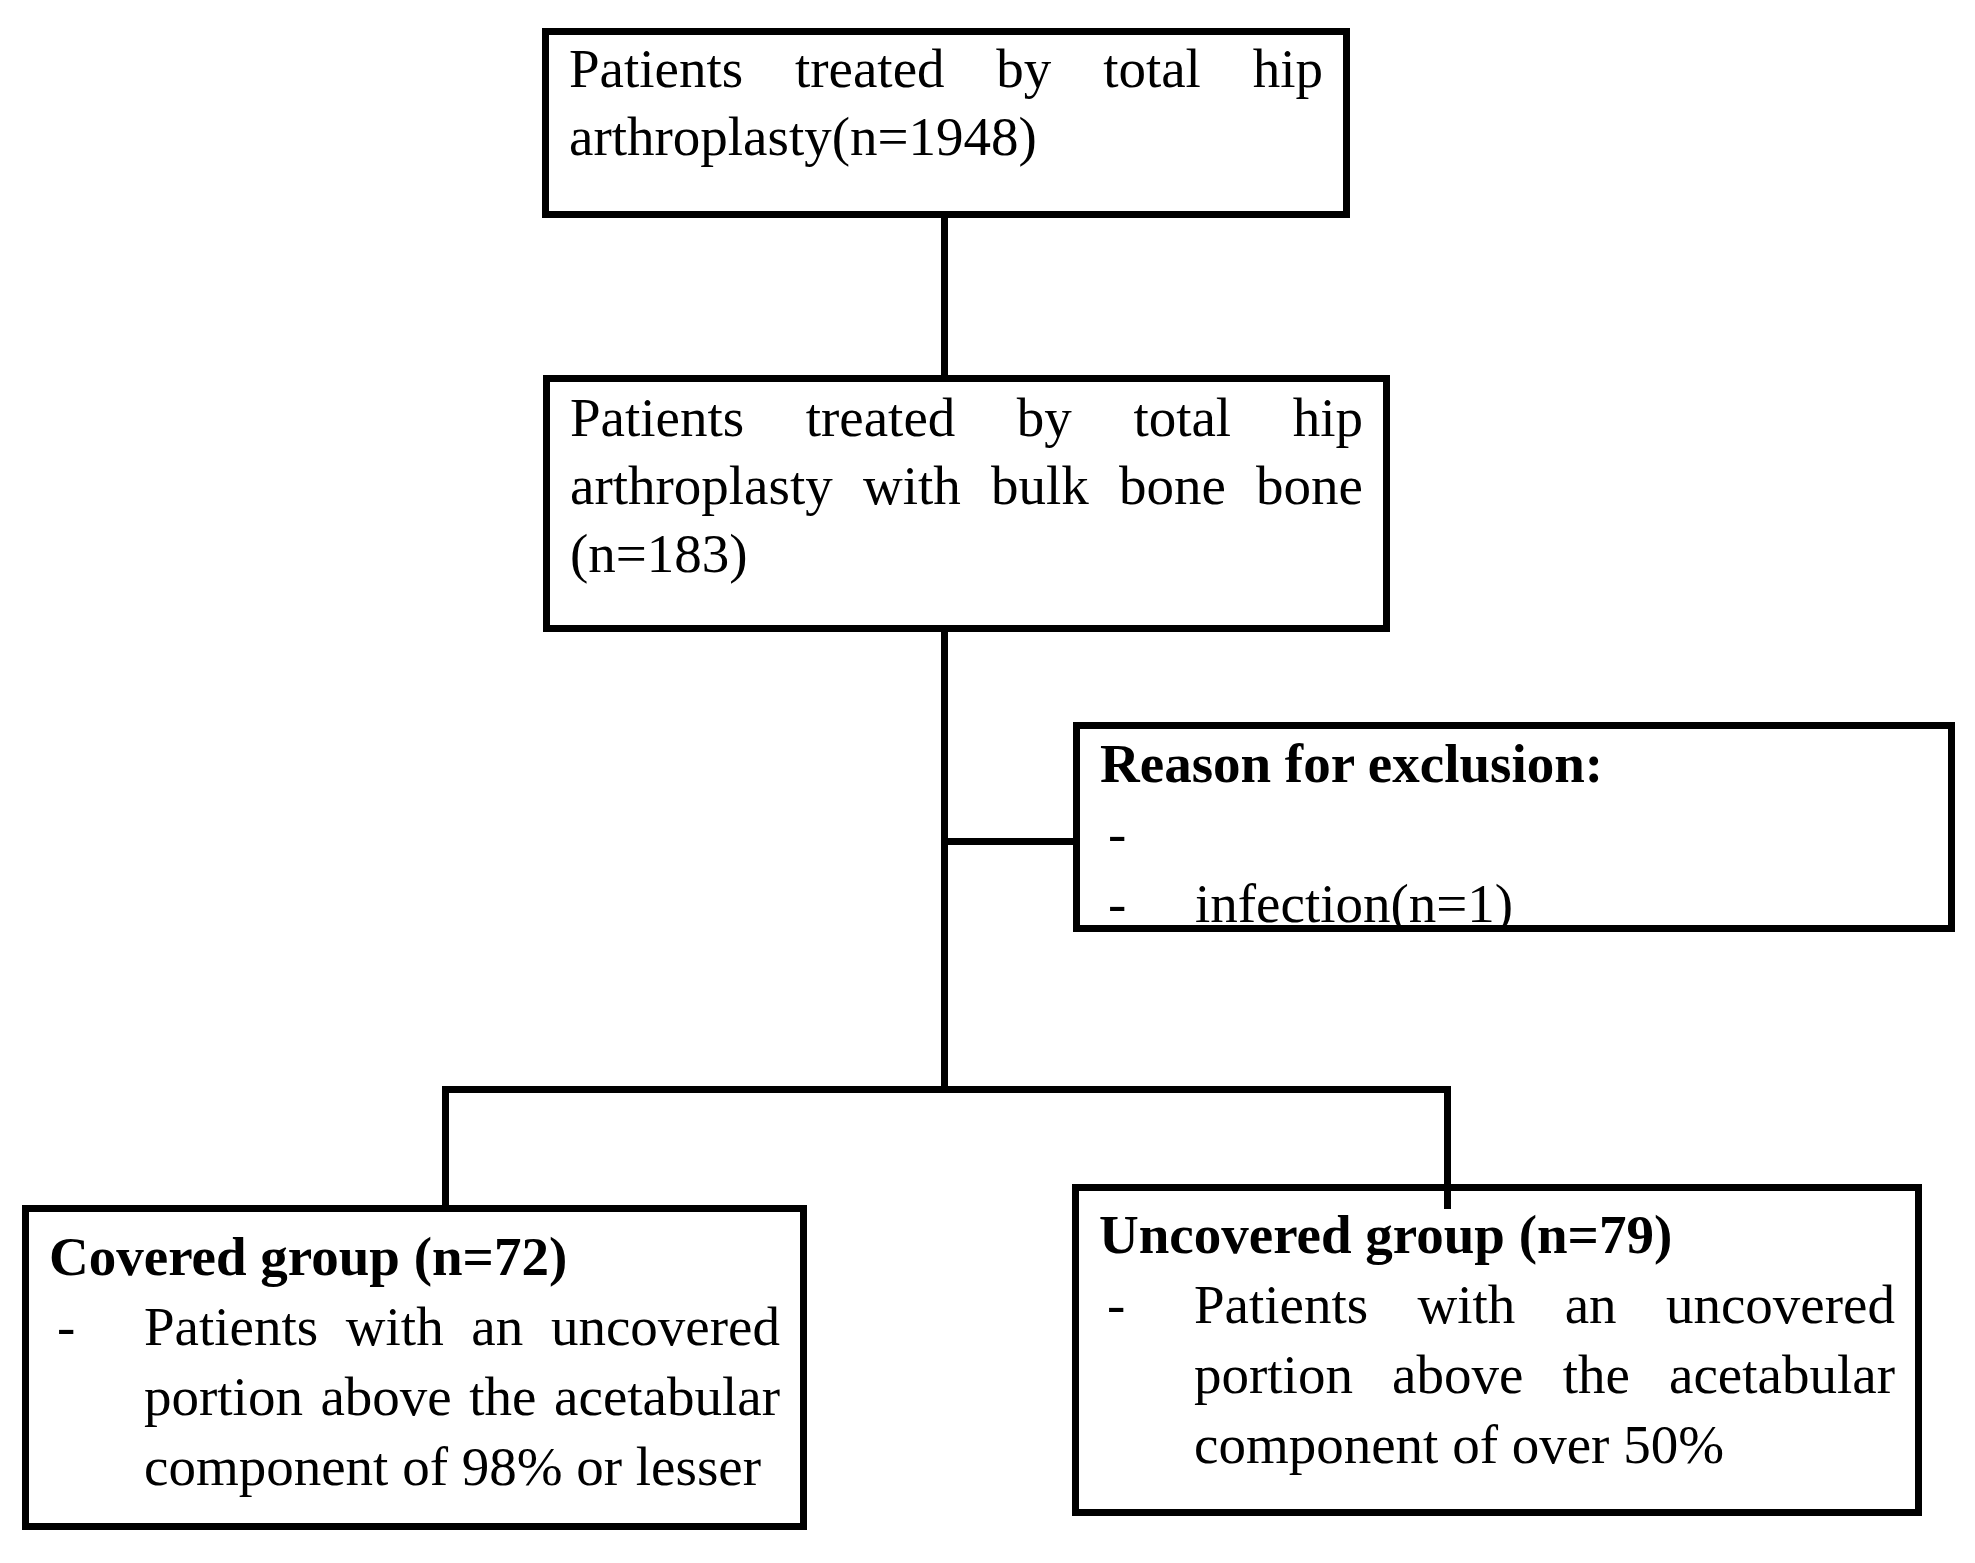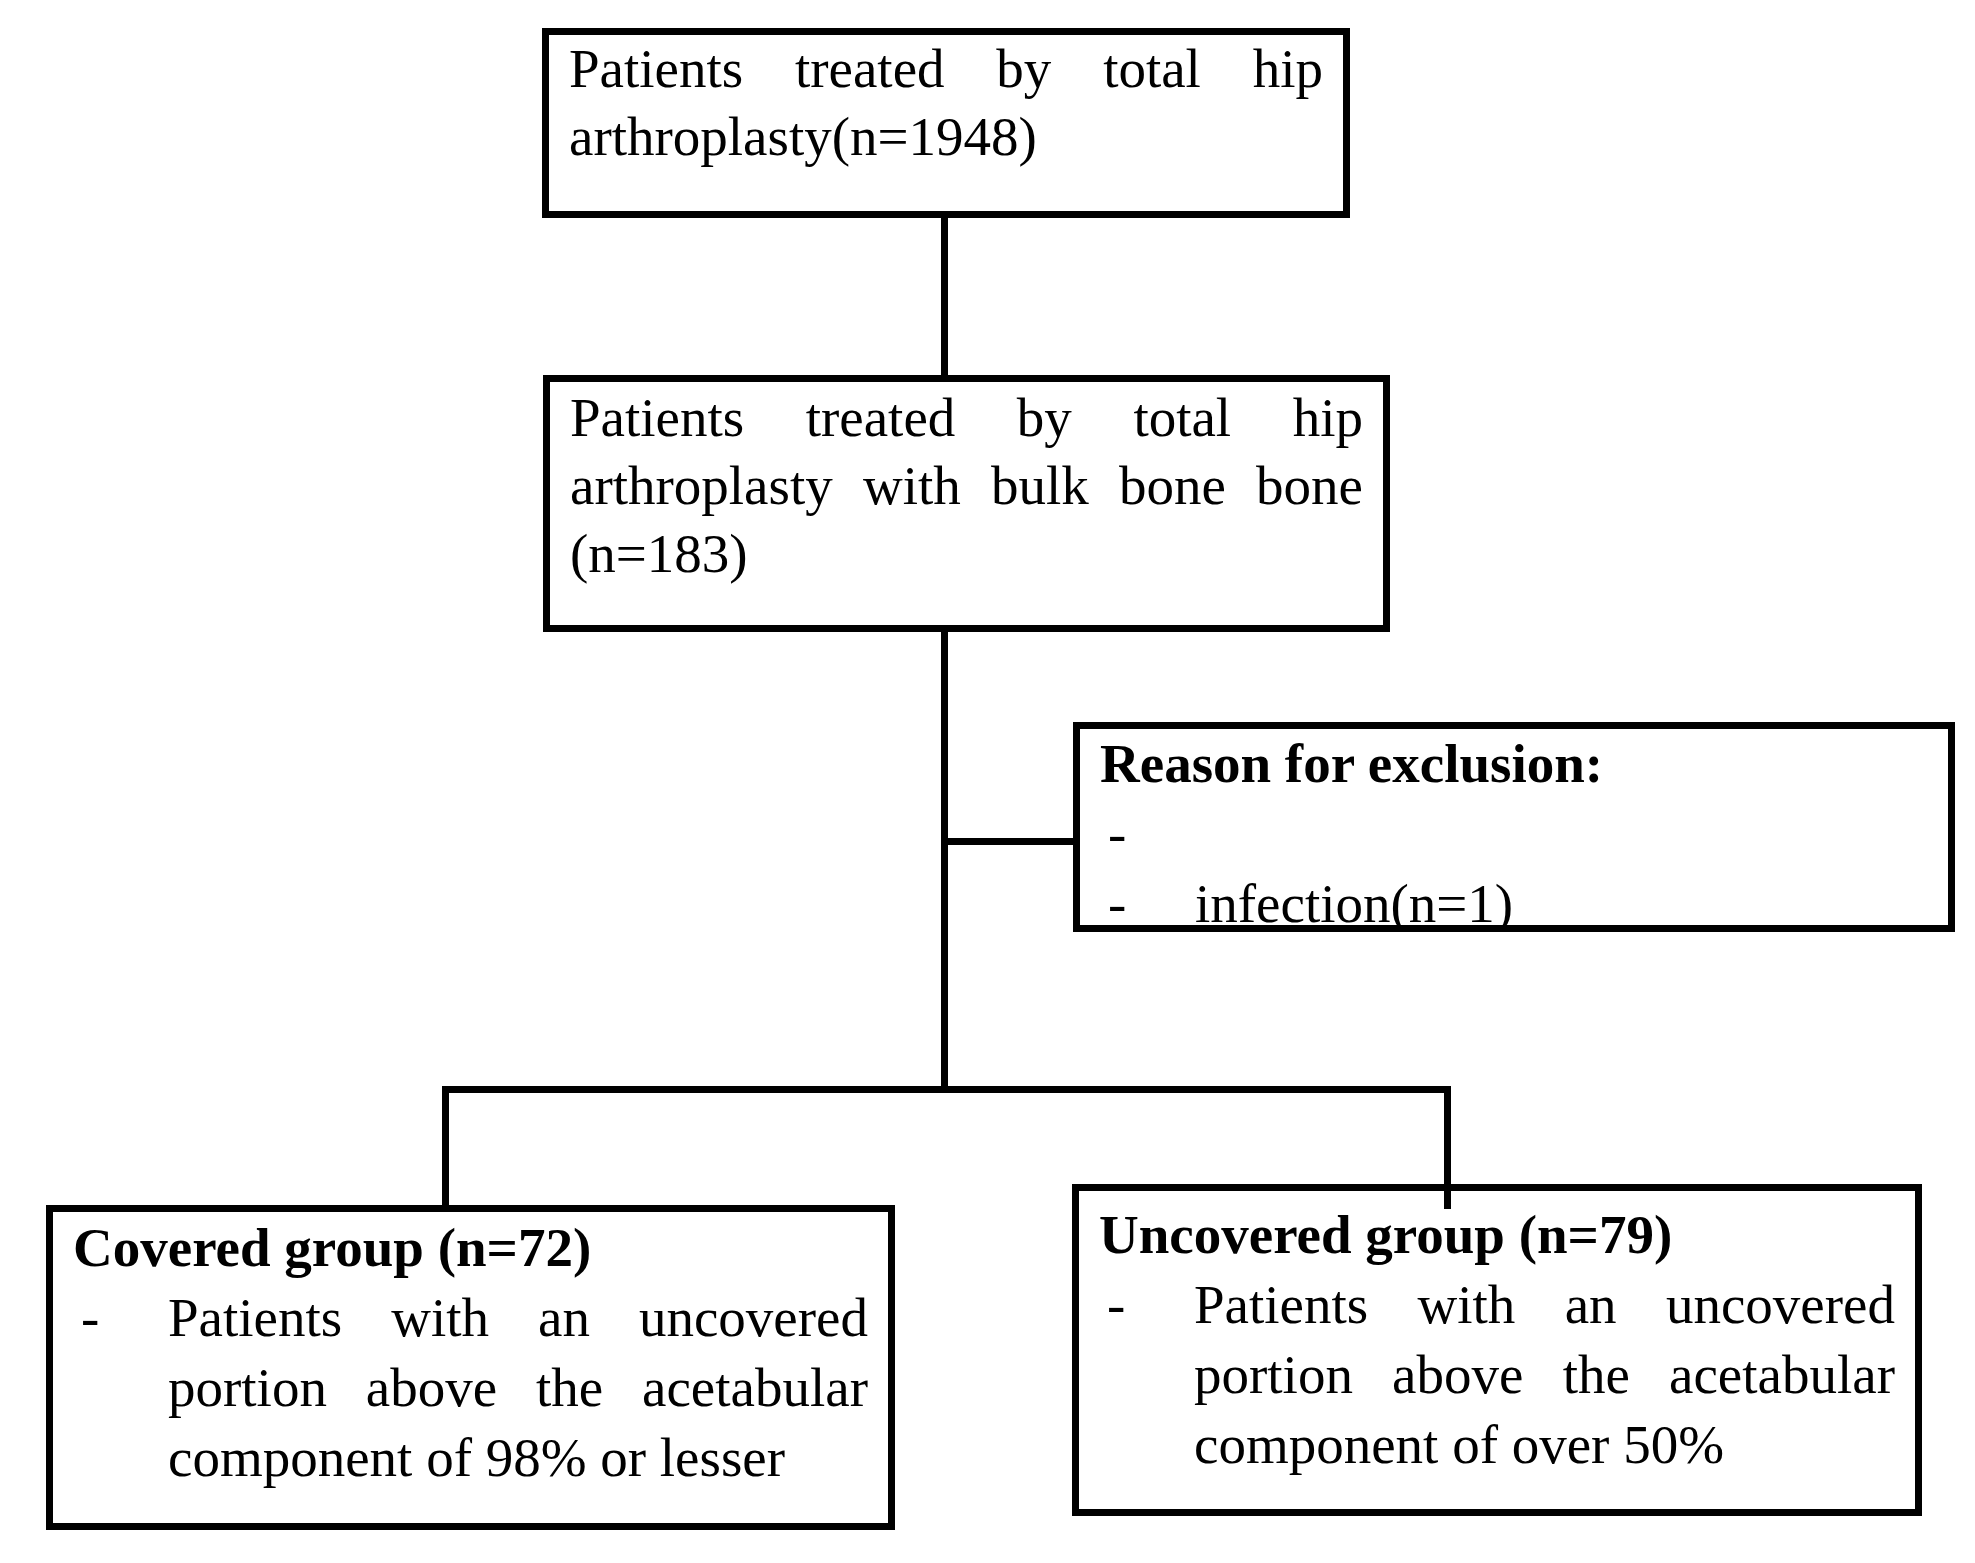--- a/index.html
+++ b/index.html
@@ -24,21 +24,21 @@
     background: #ffffff;
     padding: 0 20px;
     line-height: 68px;
     overflow: hidden;
   }
   .box.bullets { line-height: 70px; }
 
   #box-tha        { left: 542px;  top: 28px;   width: 808px; height: 190px; padding-top: 0; }
   #box-graft      { left: 543px;  top: 375px;  width: 847px; height: 257px; padding-top: 2px; }
   #box-exclusion  { left: 1073px; top: 722px;  width: 882px; height: 210px; padding-top: 0; }
-  #box-covered    { left: 22px;   top: 1205px; width: 849px; height: 325px; padding-top: 1px; margin-left: 24px; }
+  #box-covered    { left: 22px;   top: 1205px; width: 785px; height: 325px; padding-top: 10px; }
   #box-uncovered  { left: 1072px; top: 1184px; width: 850px; height: 332px; padding-top: 9px; }
 
   .connector {
     position: absolute;
     background: #000000;
   }
   #conn-v-top     { left: 941px;  top: 218px;  width: 7px;    height: 157px; }
   #conn-v-mid     { left: 941px;  top: 632px;  width: 7px;    height: 461px; }
   #conn-h-excl    { left: 941px;  top: 838px;  width: 139px;  height: 7px; }
   #conn-h-branch  { left: 442px;  top: 1086px; width: 1009px; height: 7px; }

